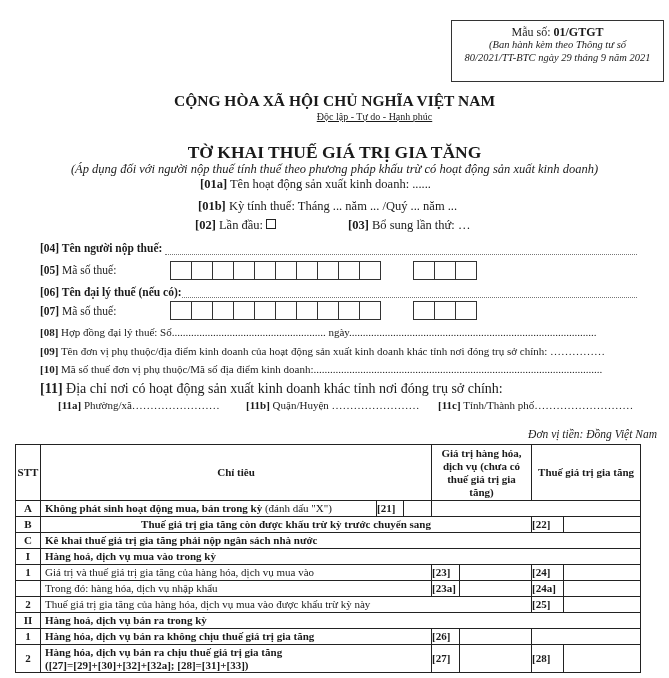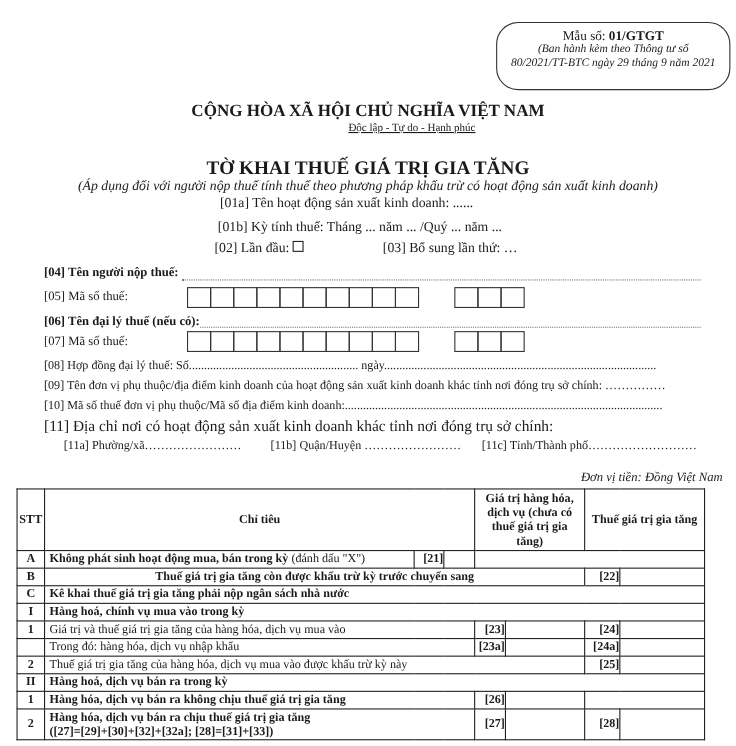--- a/index.html
+++ b/index.html
@@ -1,58 +1,58 @@
 <!DOCTYPE html>
 <html><head>
 <meta charset="utf-8">
 <style>
   html, body { margin: 0; padding: 0; background: #ffffff; }
   body {
     width: 669px; height: 678px; overflow: hidden; position: relative;
     font-family: "Liberation Serif", "DejaVu Serif", serif;
     color: #1a1a1a;
   }
-  .abs { position: absolute; border-radius: 20px; }
+  .abs { position: absolute; }
   .form-box {
     left: 451px; top: 20px; width: 213px; height: 62px;
     border: 1px solid #333; box-sizing: border-box;
     text-align: center; font-size: 10.5px; line-height: 12.5px; padding-top: 4px;
   }
   .form-box .code-line { font-size: 12px; line-height: 14px; }
   .form-box b { font-weight: bold; }
   .form-box i { display: block; }
   .center { left: 0; width: 669px; text-align: center; }
   .nation { top: 92px; font-weight: bold; font-size: 15.5px; }
   .motto { top: 111px; font-weight: normal; font-size: 10px; padding-left: 40px; }
   .motto span { text-decoration: underline; }
   .title { top: 142px; font-weight: bold; font-size: 17.5px; }
   .subtitle { top: 162px; font-style: italic; font-size: 12.5px; }
   .line01a { top: 177px; font-size: 12.5px; left: 200px; }
   .line01b { top: 199px; font-size: 12.5px; left: 198px; }
   .line02 { top: 218px; font-size: 12.5px; left: 195px; }
   .line03 { top: 218px; font-size: 12.5px; left: 348px; }
-  b.code { font-weight: normal; margin-top: 12px; }
+  b.code { font-weight: bold; margin-top: 12px; }
   .checkbox { display: inline-block; width: 8px; height: 8px; border: 1.3px solid #222; vertical-align: -0px; margin-left: 3px; }
   .field { left: 40px; font-size: 11.5px; }
   .field.bold { font-weight: bold; }
   .dots-line { border-bottom: 1px dotted #777; position: absolute; height: 0; }
   .box-row { position: absolute; display: flex; }
   .digit { width: 22px; height: 19px; border: 1px solid #333; box-sizing: border-box; margin-right: -1px; }
   .unit { top: 428px; right: 12px; font-style: italic; font-size: 11.5px; }
 
   table.vat {
     position: absolute; left: 15px; top: 444px; width: 625px;
     border-collapse: collapse; font-size: 11px; table-layout: fixed;
   }
   table.vat td, table.vat th {
     border: 1px solid #222; padding: 0 4px; line-height: 13px; vertical-align: middle;
   }
   table.vat th { font-weight: bold; text-align: center; font-size: 11px; }
   table.vat td.stt { text-align: center; font-weight: bold; padding: 0; }
-  table.vat td.code-cell { text-align: right; padding: 0; font-weight: bold; }
+  table.vat td.code-cell { text-align: left; padding: 0; font-weight: bold; }
   table.vat tr.bold td.desc { font-weight: bold; }
   table.vat td .normal { font-weight: normal; }
   table.vat td.noborder-r { border-right: none; text-align: center; }
   table.vat tr { height: 16px; }
 </style>
 </head>
 <body>
 
 <div class="abs form-box">
   <div class="code-line"><span>Mẫu số: </span><b>01/GTGT</b></div>
@@ -154,21 +154,21 @@
     <td class="desc noborder-r" colspan="5">Thuế giá trị gia tăng còn được khấu trừ kỳ trước chuyển sang</td>
     <td class="code-cell">[22]</td>
     <td></td>
   </tr>
   <tr class="bold">
     <td class="stt">C</td>
     <td class="desc" colspan="7">Kê khai thuế giá trị gia tăng phải nộp ngân sách nhà nước</td>
   </tr>
   <tr class="bold">
     <td class="stt">I</td>
-    <td class="desc" colspan="7">Hàng hoá, chính vụ mua vào trong kỳ</td>
+    <td class="desc" colspan="7">Hàng hoá, dịch vụ mua vào trong kỳ</td>
   </tr>
   <tr>
     <td class="stt">1</td>
     <td class="desc" colspan="3">Giá trị và thuế giá trị gia tăng của hàng hóa, dịch vụ mua vào</td>
     <td class="code-cell">[23]</td>
     <td></td>
     <td class="code-cell">[24]</td>
     <td></td>
   </tr>
   <tr>

